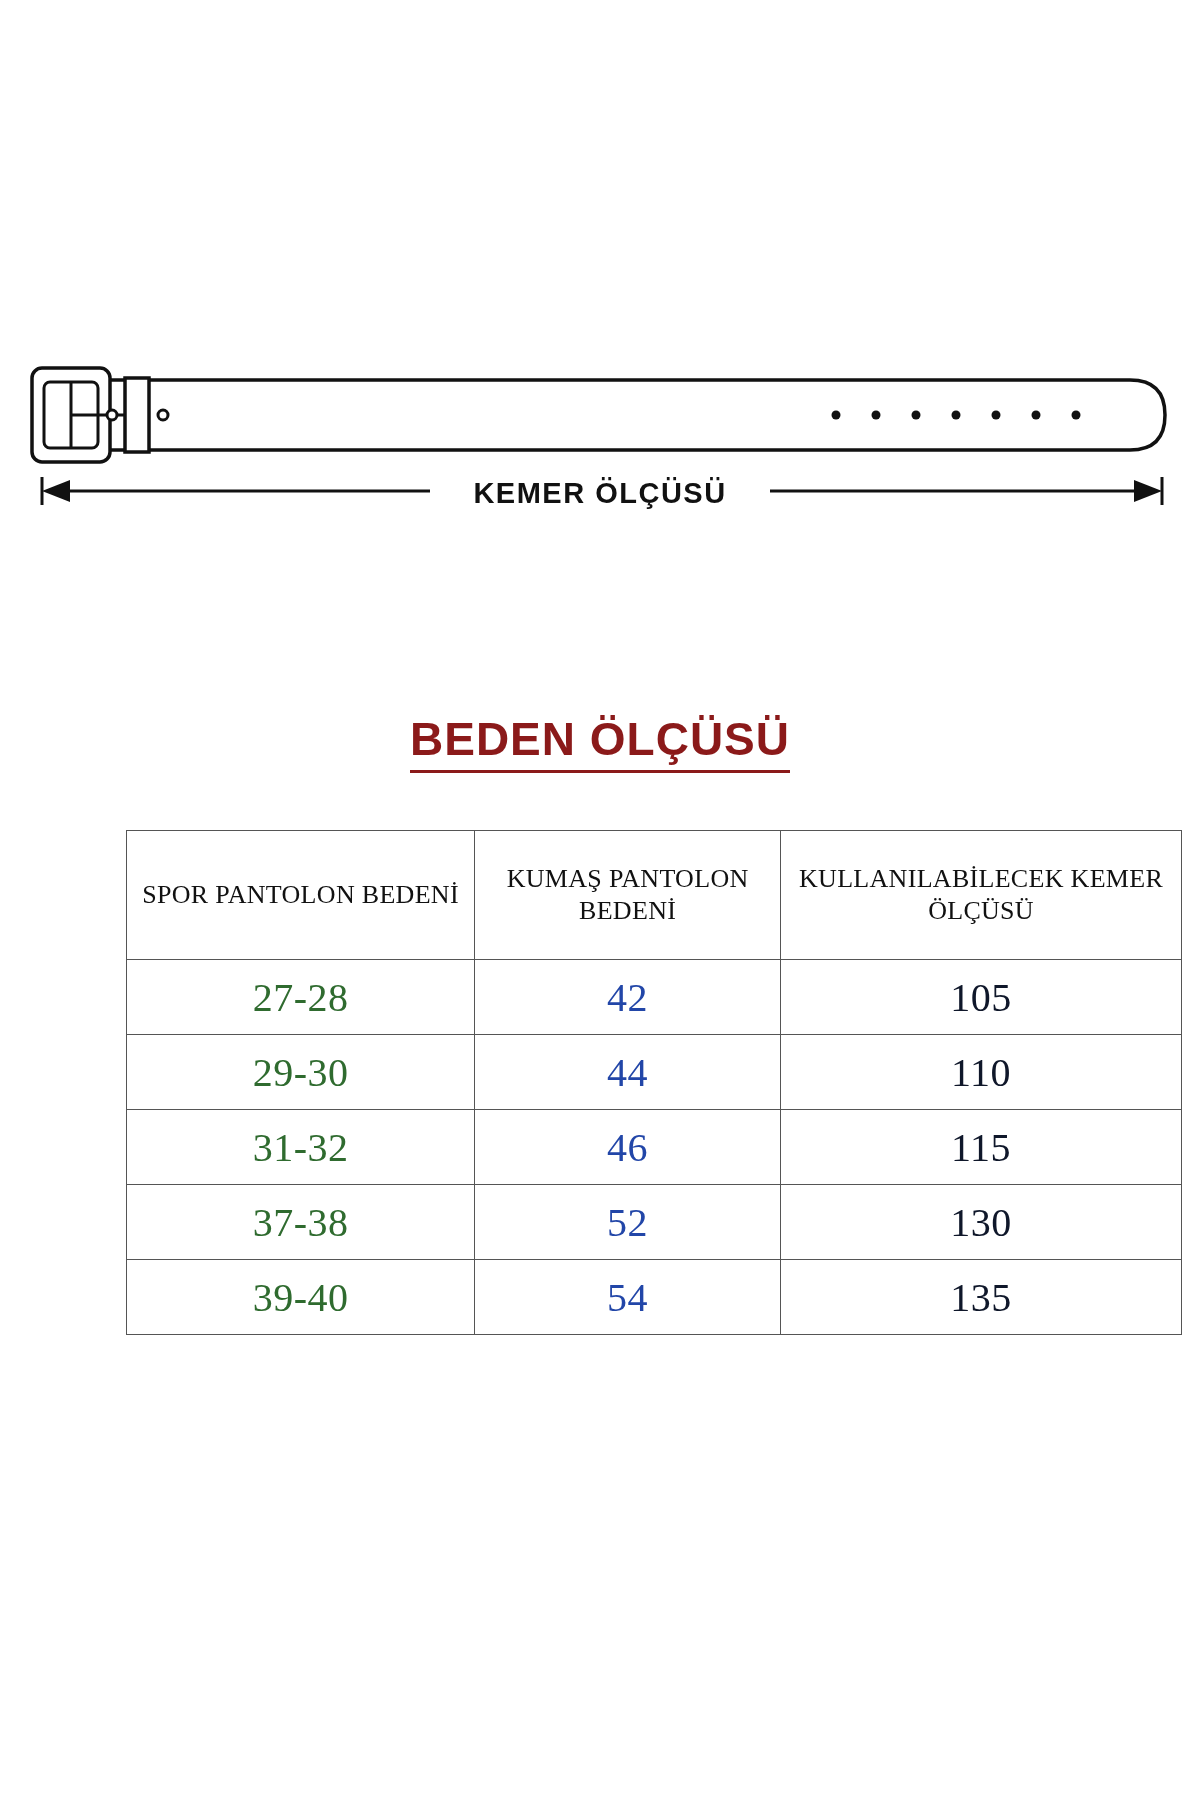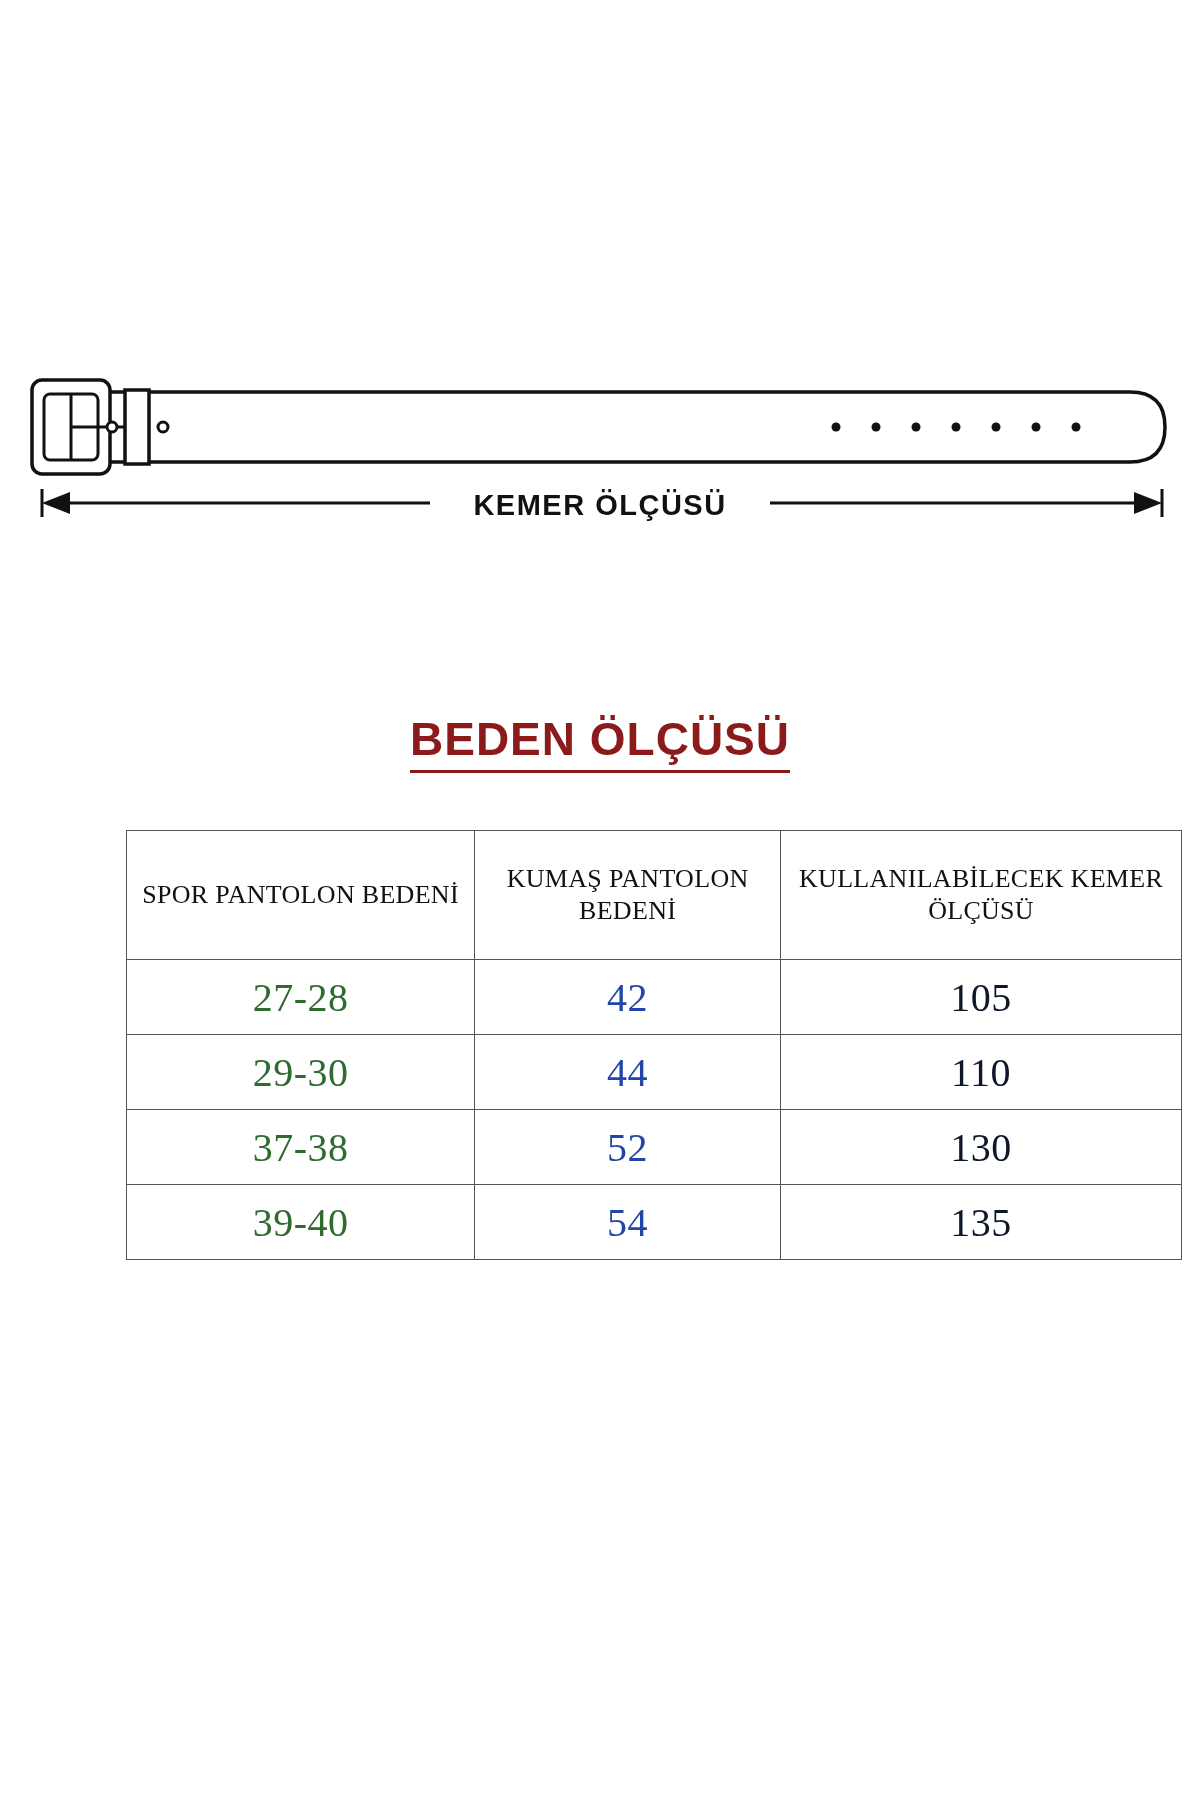--- a/index.html
+++ b/index.html
@@ -12,21 +12,21 @@
     height: 1800px;
     position: relative;
     font-family: "Liberation Serif", serif;
     overflow: hidden;
   }
 
   
   #belt-diagram {
     position: absolute;
     left: 0;
-    top: 372px;
+    top: 360px;
     width: 1200px;
     height: 180px;
   }
 
   
   #section-title {
     position: absolute;
     top: 712px;
     left: 0;
     width: 1200px;
@@ -141,20 +141,25 @@
       <td class="col-spor">27-28</td>
       <td class="col-kumas">42</td>
       <td class="col-kemer">105</td>
     </tr>
     <tr>
       <td class="col-spor">29-30</td>
       <td class="col-kumas">44</td>
       <td class="col-kemer">110</td>
     </tr>
     <tr>
+      <td class="col-spor">31-32</td>
+      <td class="col-kumas">46</td>
+      <td class="col-kemer">115</td>
+    </tr>
+    <tr>
       <td class="col-spor">37-38</td>
       <td class="col-kumas">52</td>
       <td class="col-kemer">130</td>
     </tr>
     <tr>
       <td class="col-spor">39-40</td>
       <td class="col-kumas">54</td>
       <td class="col-kemer">135</td>
     </tr>
   </tbody>

